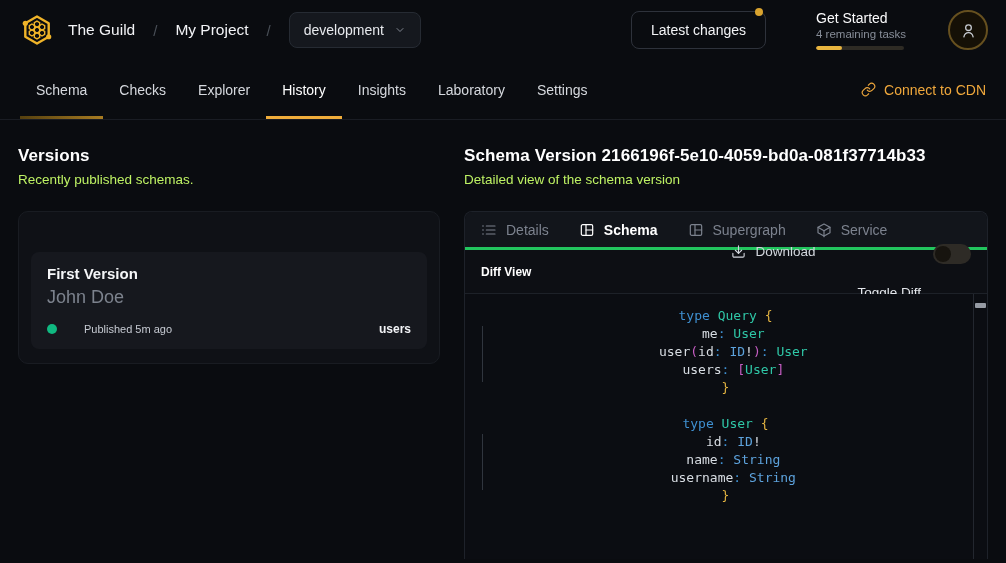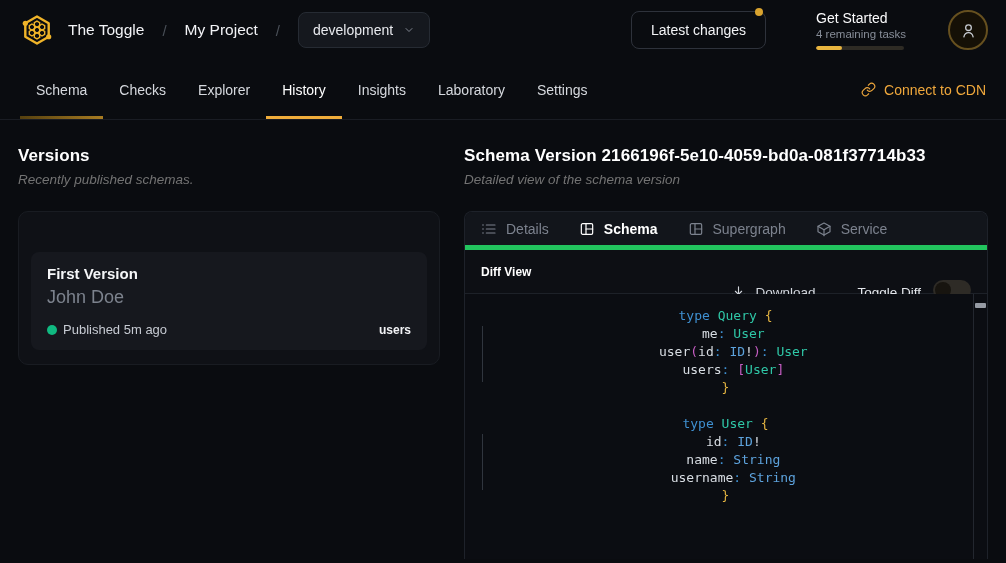--- a/index.html
+++ b/index.html
@@ -54,44 +54,44 @@
   .nav-tab.active .bar { background:#f0ad3b; }
   .nav-spacer { flex:1; }
   .cdn-link { display:flex; align-items:center; gap:8px; color:#f0a83c; font-size:14px; cursor:pointer; }
   .cdn-link svg { width:15px; height:15px; }
 
   
   .main { display:flex; height:443px; }
   .col-left { width:464px; flex:0 0 auto; padding:26px 24px 0 18px; }
   .col-right { flex:1; padding:26px 18px 0 0; min-width:0; }
   .h-title { color:#ffffff; font-size:17px; font-weight:700; letter-spacing:.1px; }
-  .h-sub { color:#737373; font-size:13.5px; margin-top:6px;font-style:italic; }
+  .h-sub { color:#bef264; font-size:13.5px; margin-top:6px; }
 
   
   .versions-card {
     margin-top:24px; background:#0f1116; border:1px solid #191c22; border-radius:10px;
     padding:40px 12px 14px 12px;
   }
   .version-item { background:#16181e; border-radius:8px; padding:13px 16px; cursor:pointer; }
   .vi-name { color:#f5f6f8; font-size:15px; font-weight:700; }
   .vi-author { color:#7c828d; font-size:18px; margin-top:5px; }
   .vi-meta { display:flex; align-items:center; margin-top:14px; }
   .vi-dot { width:10px; height:10px; border-radius:50%; background:#10b981; flex:0 0 auto; }
-  .vi-status { color:#c6cad2; font-size:13px; margin-left:6px; }
+  .vi-status { color:#c6cad2; font-size:11px; margin-left:27px; }
   .vi-service { margin-left:auto; color:#f2f3f6; font-size:12px; font-weight:700; }
 
   
   .detail-panel { margin-top:24px; border:1px solid #1e222a; border-bottom:none; border-radius:8px 8px 0 0; overflow:hidden; height:348px; display:flex; flex-direction:column; }
-  .ptabs { height:38px; background:#12151b; border-bottom:5px solid #22c55e; display:flex; align-items:center; padding:0 16px; gap:30px; flex:0 0 auto; }
+  .ptabs { height:38px; background:#12151b; border-bottom:3px solid #22c55e; display:flex; align-items:center; padding:0 16px; gap:30px; flex:0 0 auto; }
   .ptab { display:flex; align-items:center; gap:9px; color:#7c828e; font-size:14px; cursor:pointer; }
   .ptab svg { width:16px; height:16px; }
   .ptab.active { color:#ffffff; font-weight:600; }
   .diff-row { height:44px; background:#0d0f14; border-bottom:1px solid #1d2128; display:flex; align-items:center; padding:0 16px; flex:0 0 auto; }
   .diff-title { color:#ffffff; font-size:12px; font-weight:700;text-align:right; }
-  .diff-actions { margin-left:auto; display:flex; align-items:flex-end; }
+  .diff-actions { margin-left:auto; display:flex; align-items:flex-start; }
   .download-btn { display:flex; align-items:center; gap:9px; color:#d2d6dd; font-size:13.5px; background:none; border:none; font-family:inherit; cursor:pointer; }
   .download-btn svg { width:15px; height:15px; }
   .toggle-label { margin-left:42px; color:#e3e6eb; font-size:13.5px;margin-top:41px; }
   .switch { margin-left:12px; width:38px; height:20px; border-radius:10px; background:#2e2b26; position:relative; cursor:pointer; flex:0 0 auto; }
   .switch .knob { position:absolute; top:2px; left:2px; width:16px; height:16px; border-radius:50%; background:#17140f; }
 
   
   .code-area { position:relative; flex:1; background:#0b0d12; padding:13px 14px 0 13px; overflow:hidden; }
   .code-lines { font-family:"DejaVu Sans Mono", monospace; font-size:13px; line-height:18px; white-space:pre; }
   .code-line { height:18px;text-align:center; }
@@ -129,21 +129,21 @@
       <use href="#hx" x="17" y="11.2"></use>
       <use href="#hx" x="17" y="22.8"></use>
       <use href="#hx" x="22" y="14.1"></use>
       <use href="#hx" x="22" y="19.9"></use>
       <use href="#hx" x="12" y="14.1"></use>
       <use href="#hx" x="12" y="19.9"></use>
     </g>
   </svg>
 
   <div class="crumb">
-    <span class="crumb-link">The Toggle</span>
+    <span class="crumb-link">The Guild</span>
     <span class="crumb-sep">/</span>
     <span class="crumb-link">My Project</span>
     <span class="crumb-sep">/</span>
     <div class="target-select">
       <span>development</span>
       <svg class="icon chev" viewBox="0 0 24 24">
           <path d="M6 9l6 6 6-6"></path>
         </svg>
     </div>
   </div>

